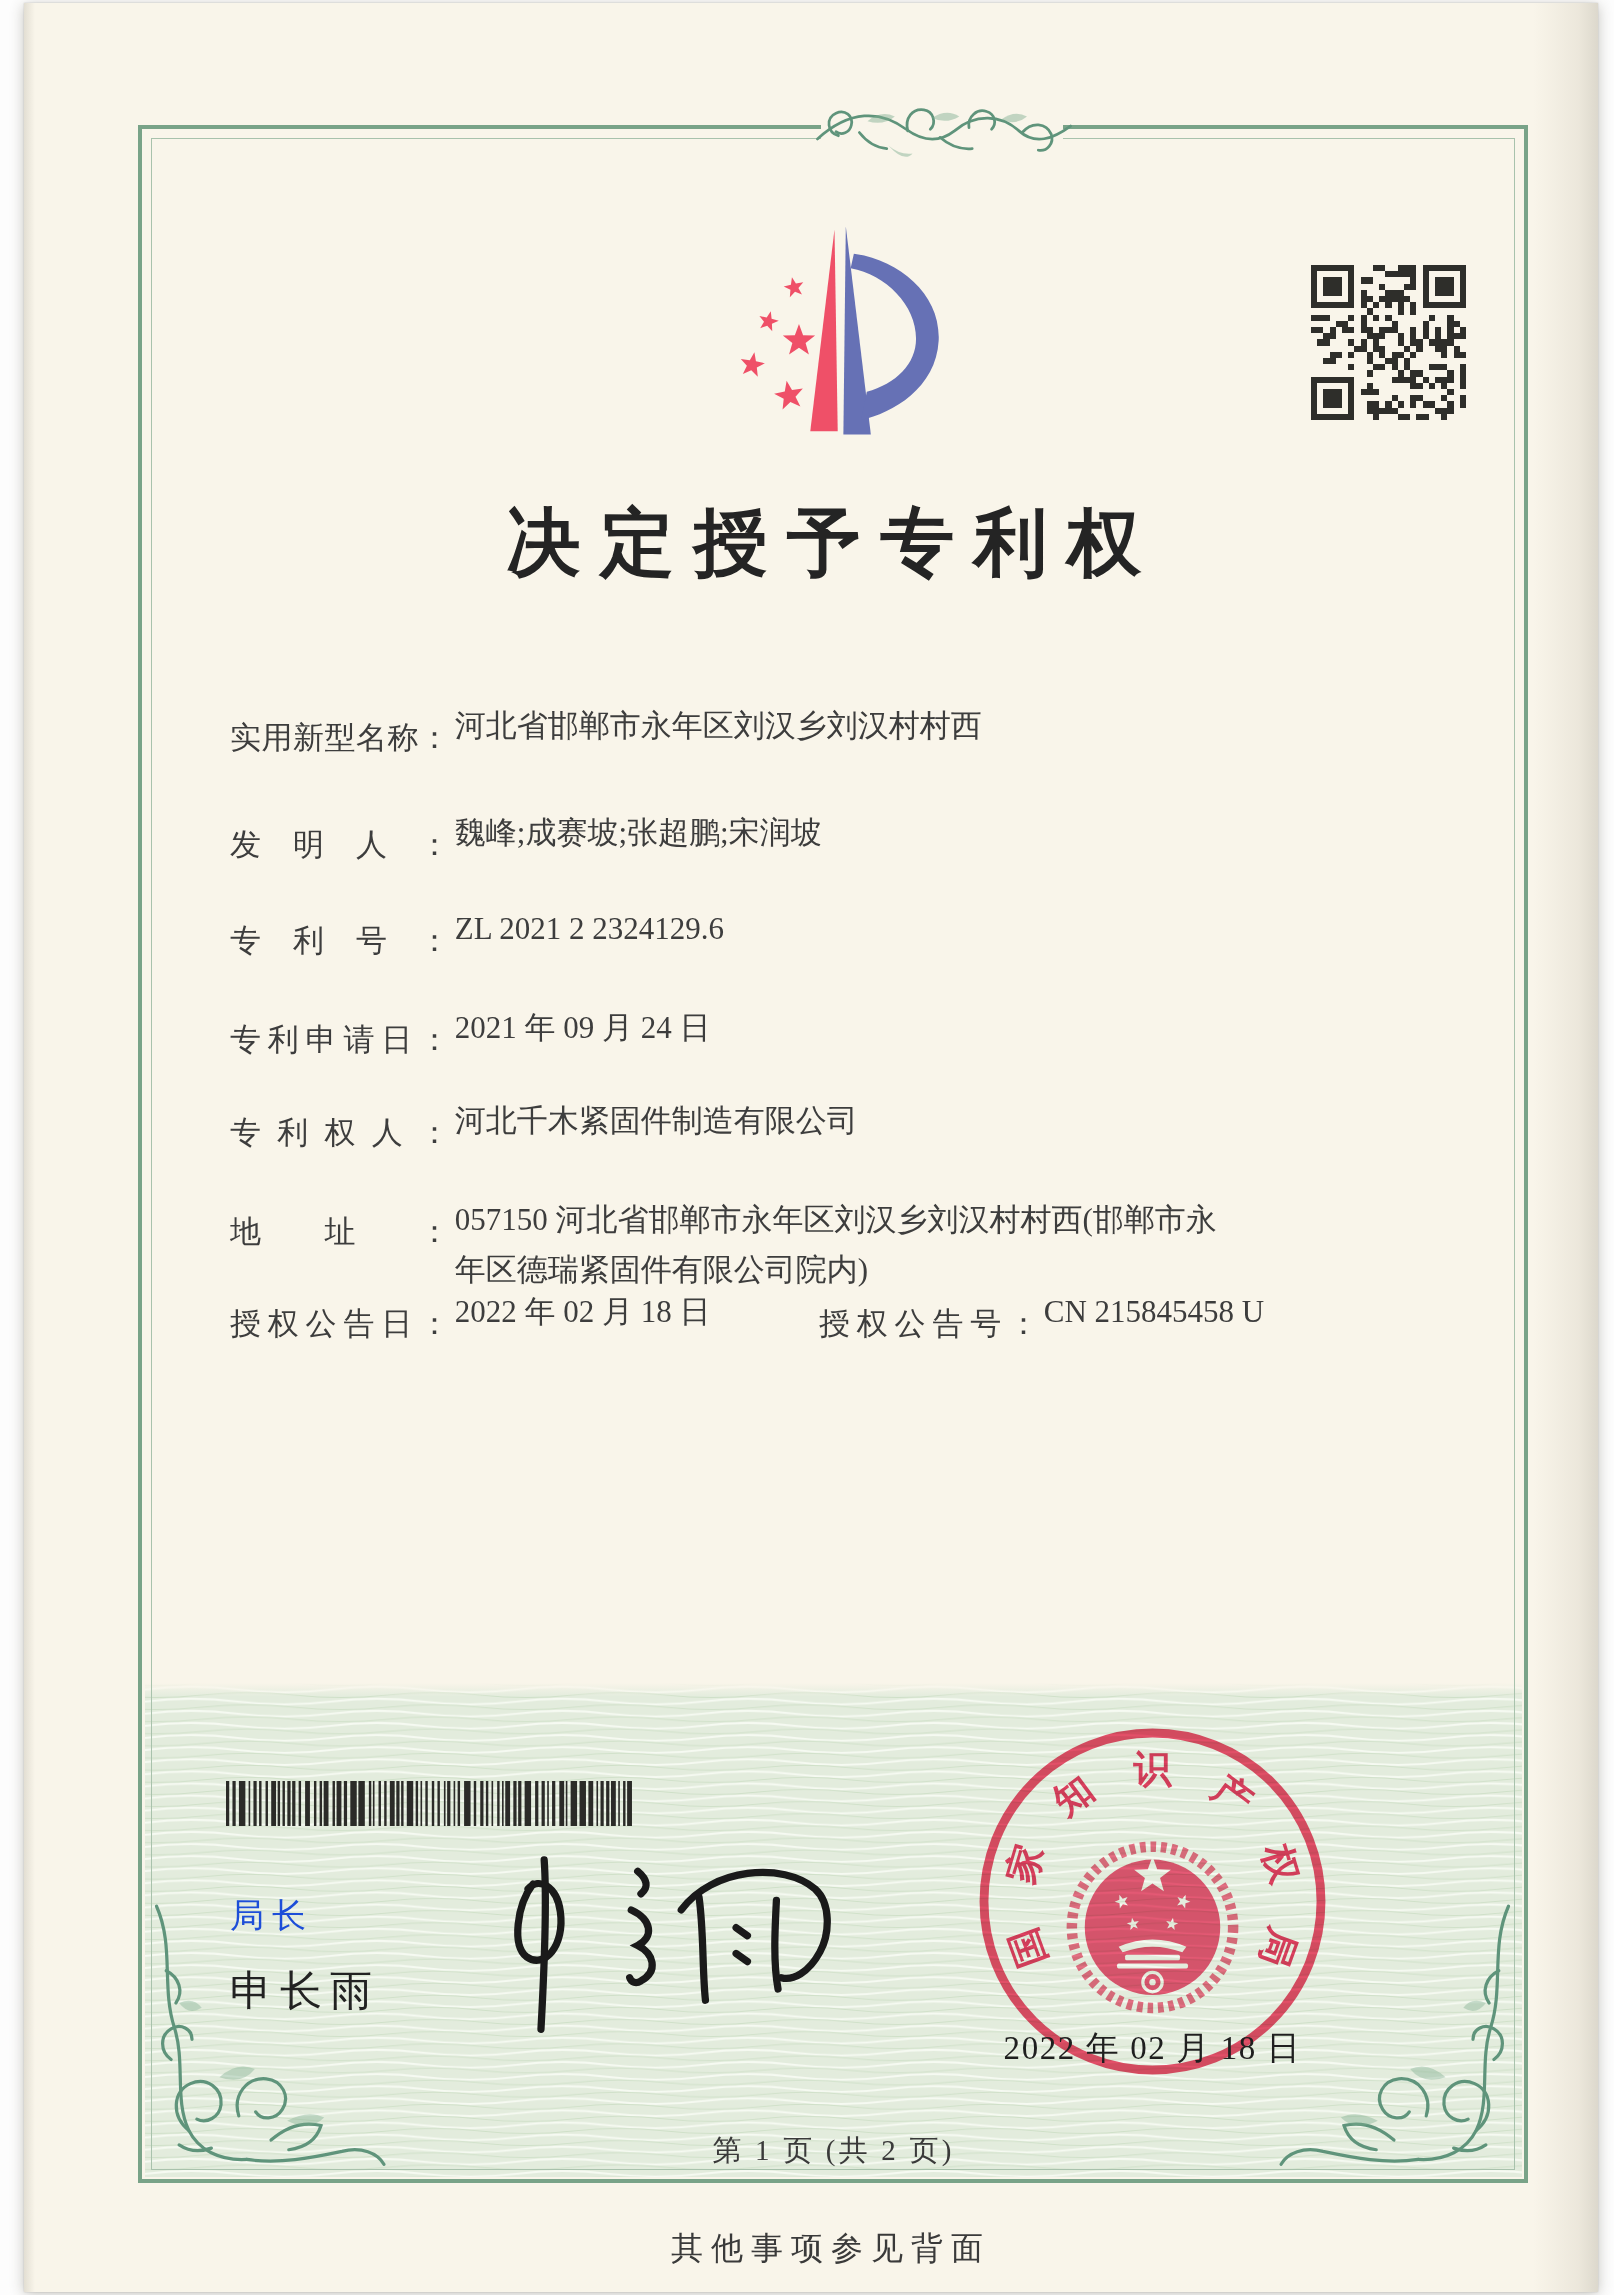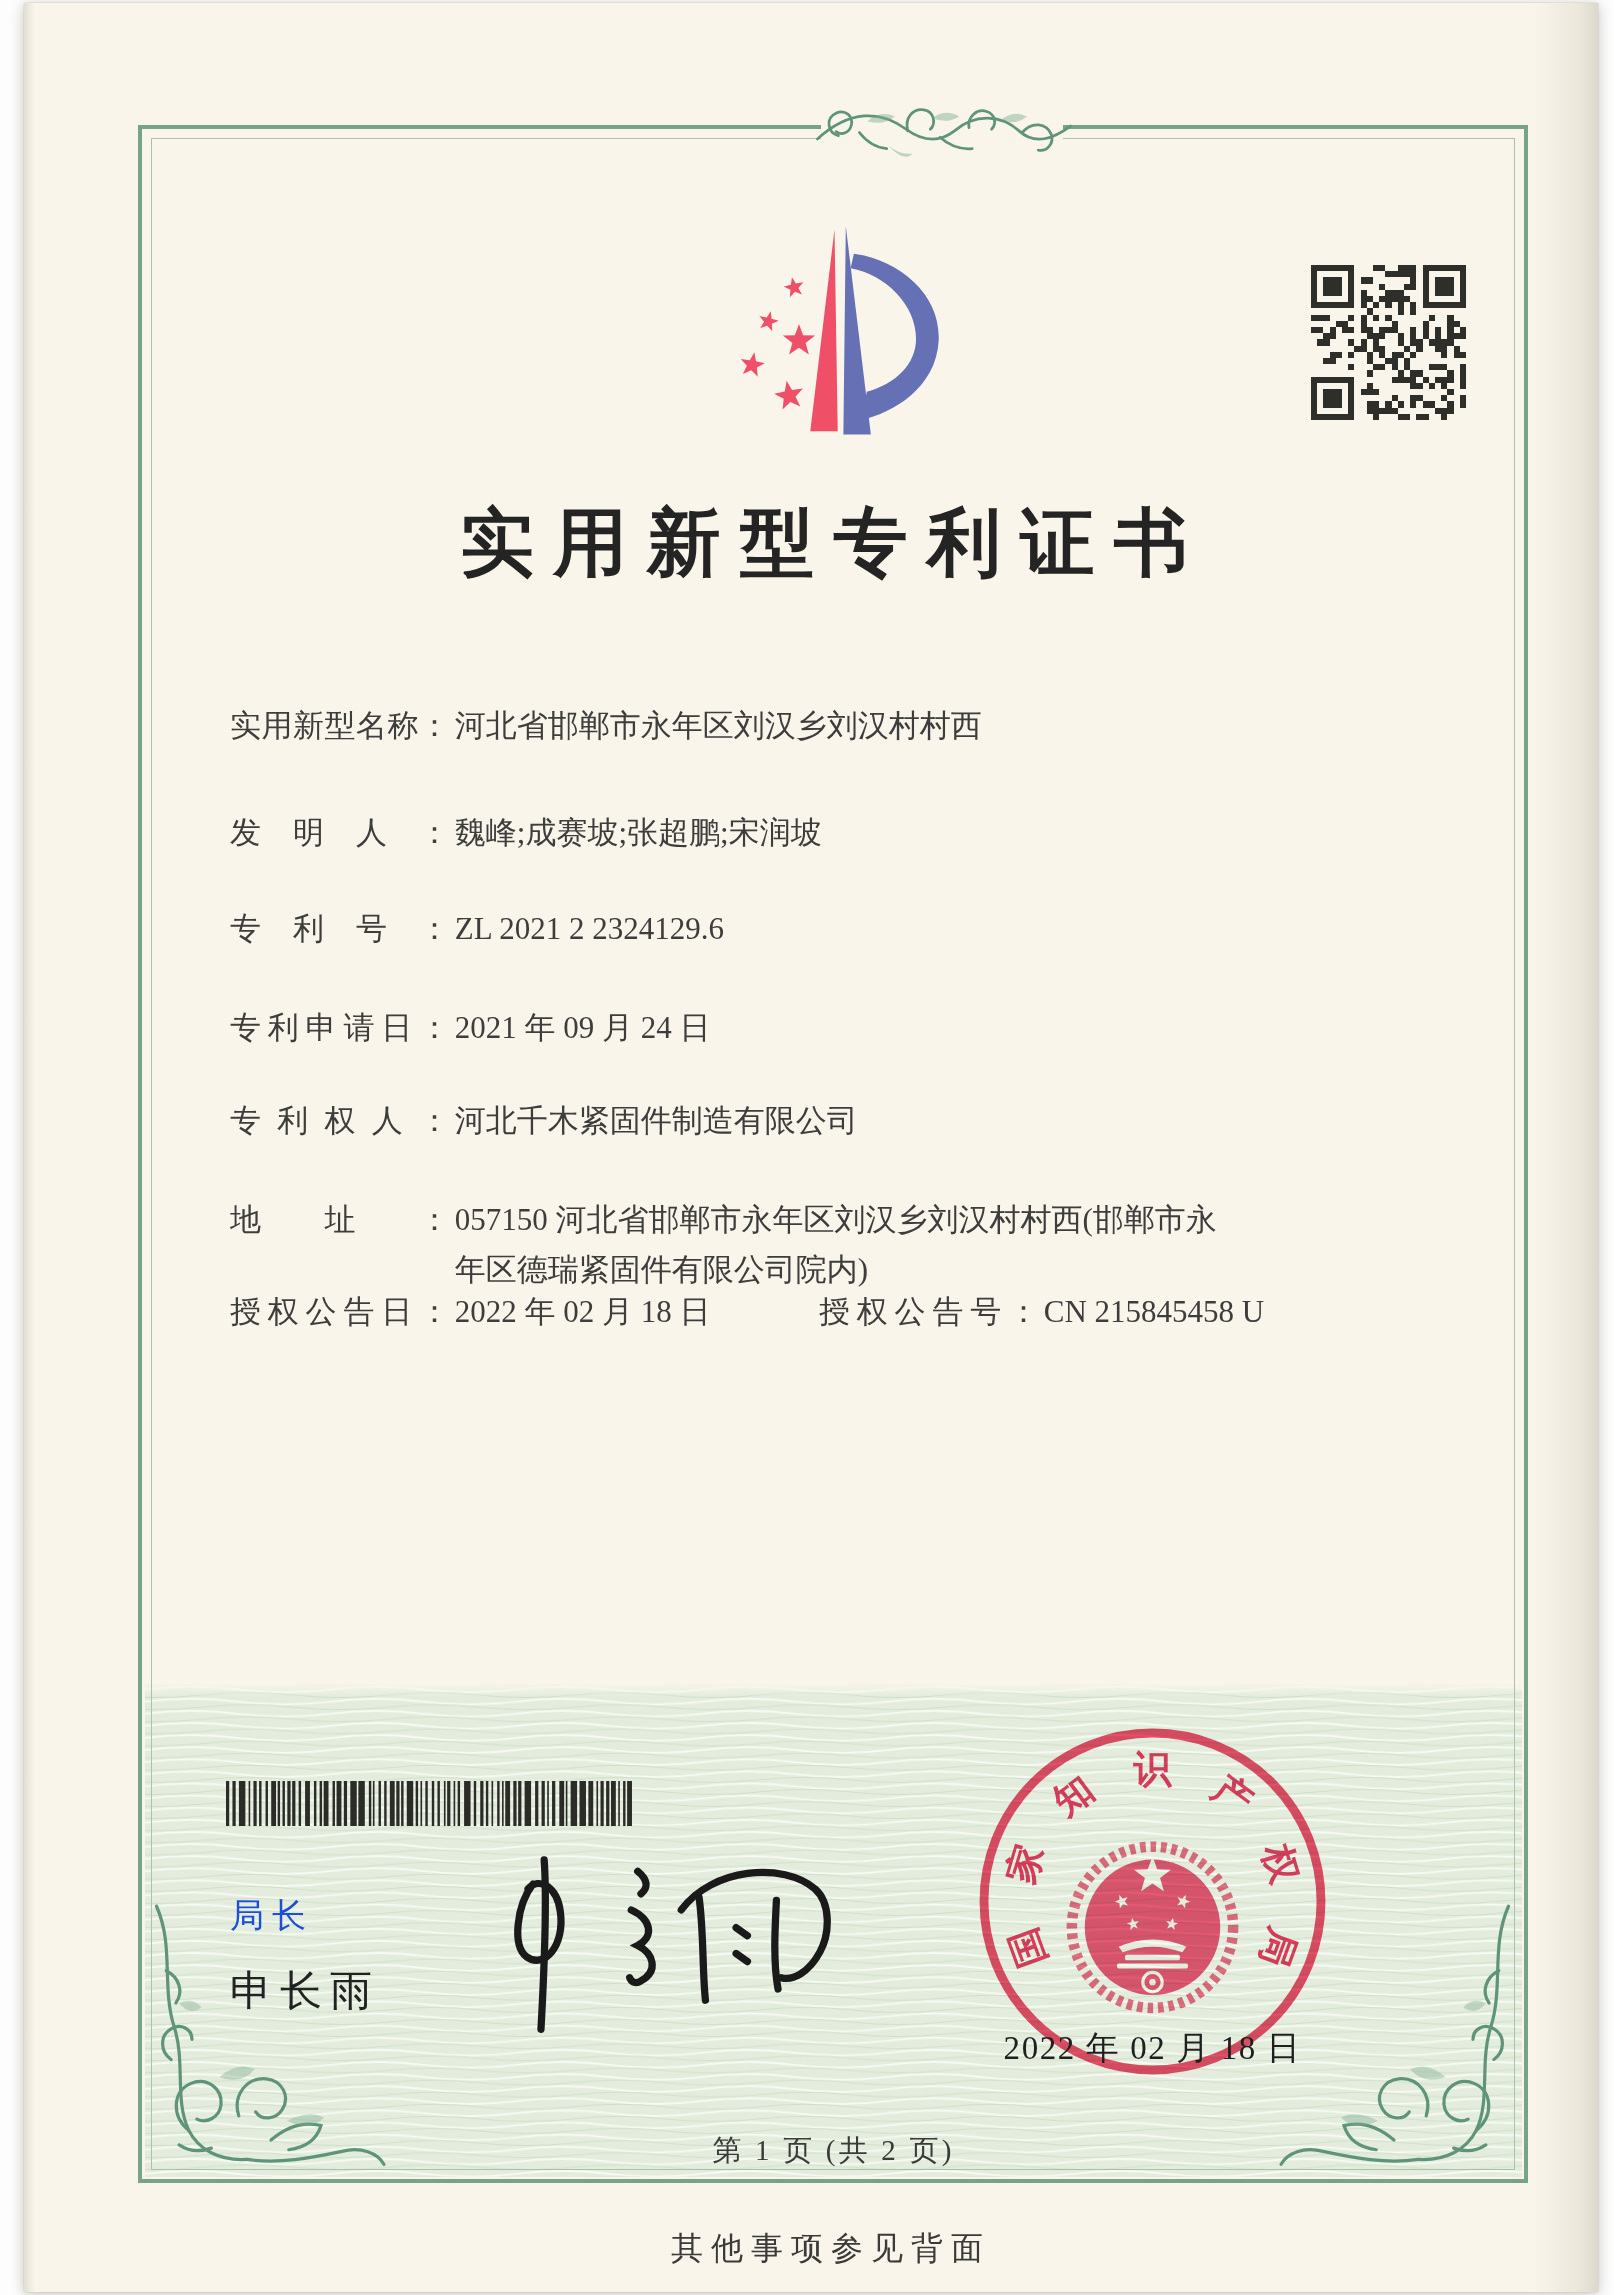--- a/index.html
+++ b/index.html
@@ -34,21 +34,21 @@
   .ornament{position:absolute;z-index:4;}
   .content{position:absolute;z-index:5;color:#3d3d3d;}
   .cert-no{left:164px;top:258px;font-size:31.5px;letter-spacing:3.2px;color:#4a4a4a;}
   .logo{left:691px;top:215px;width:239px;height:257px;}
   .qr{left:1287px;top:262px;width:155px;height:155px;}
   .doc-title{
     left:121px;top:500px;width:1377px;text-align:center;
     font-size:74px;font-weight:600;letter-spacing:19.4px;color:#242424;line-height:1.1;
   }
   .row{position:absolute;left:206px;width:1259px;font-size:31px;line-height:40px;z-index:5;color:#3d3d3d;}
-  .flabel{display:inline-block;width:220px;text-align:justify;text-align-last:justify;vertical-align:top;}
+  .flabel{display:inline-block;width:220px;text-align:justify;text-align-last:justify;vertical-align:top;margin-top:12px;}
   .fvalue{display:inline-block;width:1017px;vertical-align:top;margin-left:4.8px;}
   .pair2{position:absolute;left:589px;top:0;}
   .paras{
     position:absolute;left:206px;top:1359px;width:1247px;z-index:5;
     font-size:31.5px;line-height:78px;text-align:justify;color:#3c3c3c;letter-spacing:0.8px;
   }
   .paras p{margin:0;text-indent:63px;}
   .paras p + p{margin-top:9.7px;}
   .barcode{left:202px;top:1778px;width:410px;height:45px;}
   .off-title{left:206px;top:1890px;font-size:34px;letter-spacing:8px;color:#1d4ed8;}
@@ -433,21 +433,21 @@
       <rect x="5" y="24" width="1" height="1" fill="#2e2e2a"></rect>
       <rect x="6" y="24" width="1" height="1" fill="#2e2e2a"></rect>
       <rect x="10" y="24" width="1" height="1" fill="#2e2e2a"></rect>
       <rect x="14" y="24" width="1" height="1" fill="#2e2e2a"></rect>
       <rect x="15" y="24" width="1" height="1" fill="#2e2e2a"></rect>
       <rect x="17" y="24" width="1" height="1" fill="#2e2e2a"></rect>
       <rect x="18" y="24" width="1" height="1" fill="#2e2e2a"></rect>
       <rect x="21" y="24" width="1" height="1" fill="#2e2e2a"></rect>
     </svg>
 
-  <div class="content doc-title" style="position:absolute;">实用新型专利证书</div>
+  <div class="content doc-title" style="position:absolute;">决定授予专利权</div>
 
   <div class="row" style="top:703px;">
     <span class="flabel">实用新型名称：</span><span class="fvalue">河北省邯郸市永年区刘汉乡刘汉村村西</span>
   </div>
   <div class="row" style="top:810px;">
     <span class="flabel">发明人：</span><span class="fvalue">魏峰;成赛坡;张超鹏;宋润坡</span>
   </div>
   <div class="row" style="top:906px;">
     <span class="flabel">专利号：</span><span class="fvalue">ZL 2021 2 2324129.6</span>
   </div>

